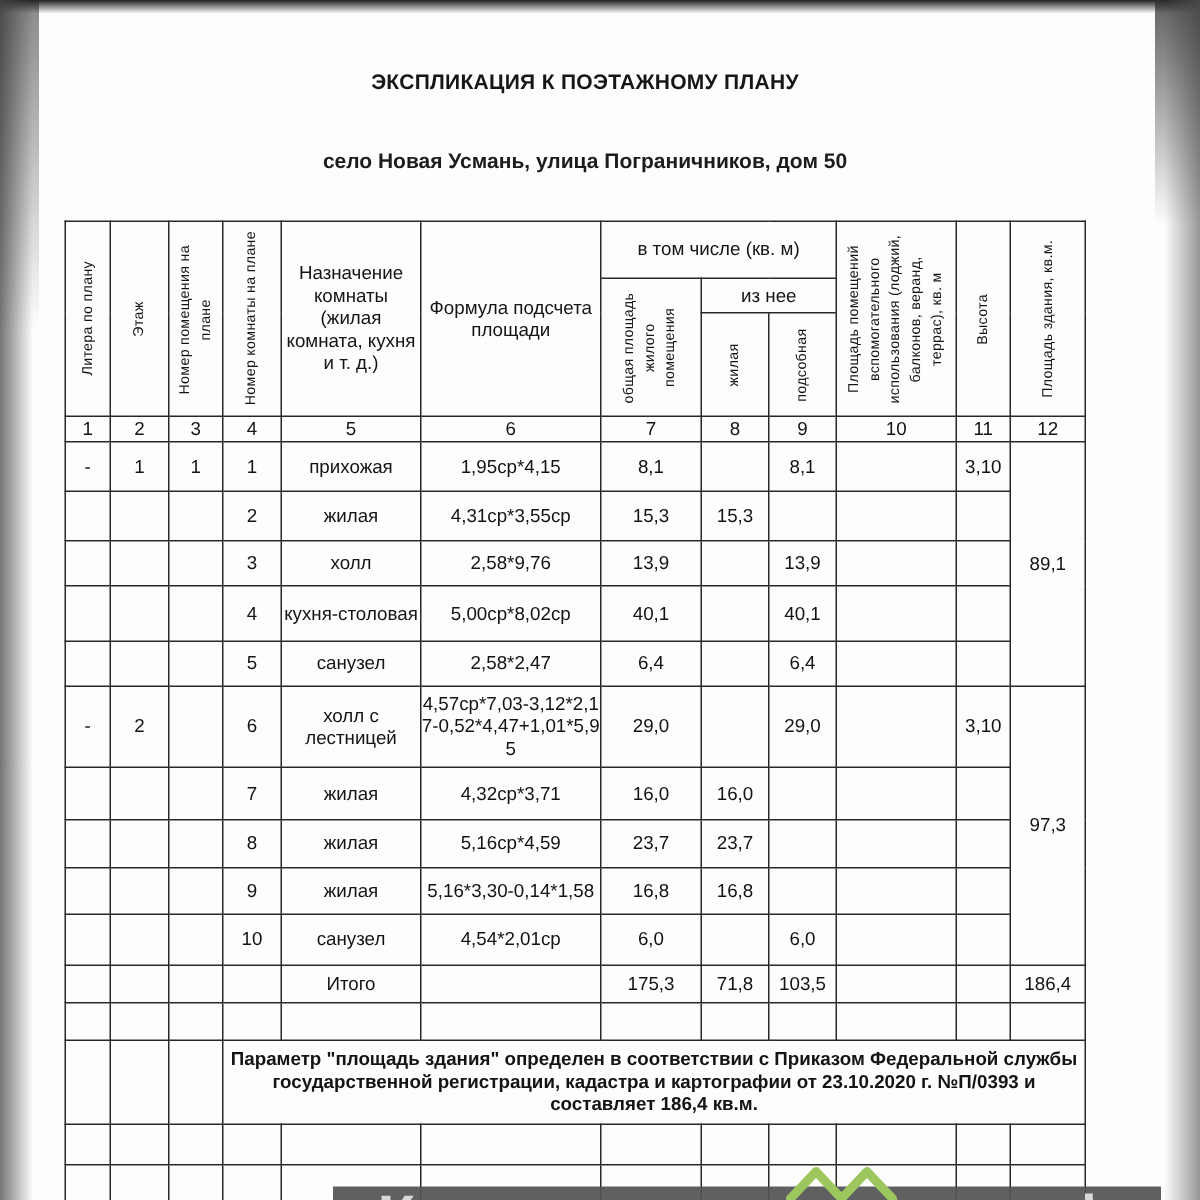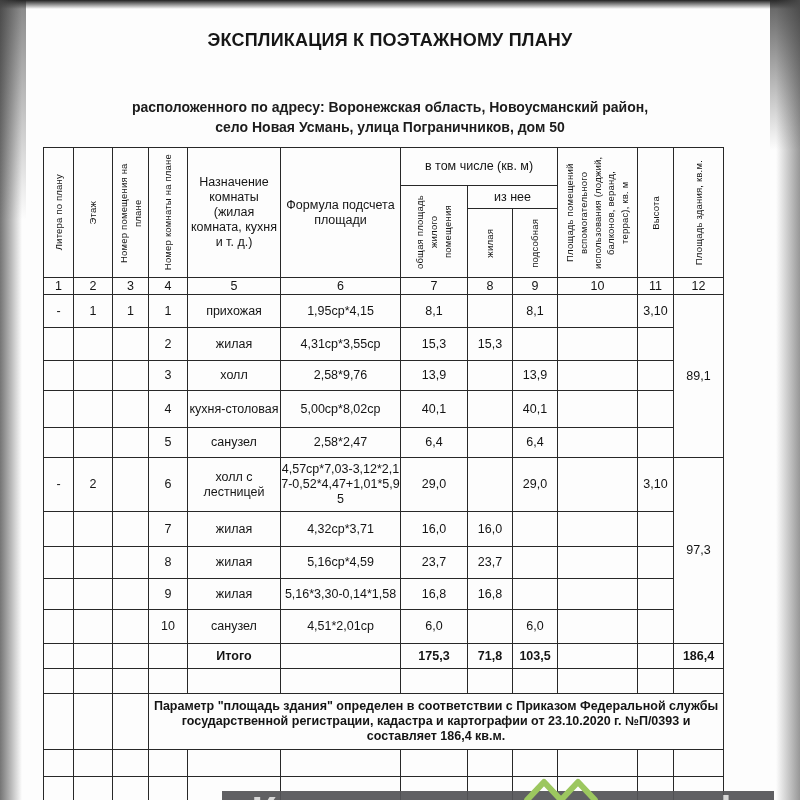--- a/index.html
+++ b/index.html
@@ -10,37 +10,37 @@
             background:linear-gradient(to bottom,rgba(15,15,15,.92),rgba(15,15,15,0));z-index:8;}
   .edge-left{position:absolute;left:0;top:0;width:22px;height:100%;
              background:linear-gradient(to right,rgba(98,98,98,.88),rgba(255,255,255,0));z-index:8;}
   .edge-left-top{position:absolute;left:0;top:0;width:26px;height:220px;
              background:linear-gradient(to bottom,rgba(40,40,40,.55),rgba(40,40,40,0));z-index:8;}
   .edge-right{position:absolute;right:0;top:0;width:24px;height:100%;
               background:linear-gradient(to right,rgba(160,160,160,0),#979797);z-index:8;}
   .edge-right-top{position:absolute;right:0;top:0;width:30px;height:150px;
               background:linear-gradient(to bottom,rgba(45,45,45,.75),rgba(45,45,45,0));z-index:9;}
   
-  .title{position:absolute;top:27px;left:0;width:780px;text-align:center;
-         font-size:18px;font-weight:bold;line-height:1.55;letter-spacing:.2px;}
+  .title{position:absolute;top:44px;left:0;width:780px;text-align:center;
+         font-size:14px;font-weight:bold;line-height:1.55;letter-spacing:.2px;}
   .address{position:absolute;top:97px;left:0;width:780px;text-align:center;
          font-size:14px;font-weight:600;line-height:1.45;color:#1c1c1c;}
   
   table.expl{position:absolute;left:43px;top:147px;border-collapse:collapse;table-layout:fixed;
              width:680px;}
   table.expl td{border:1.5px solid #282828;padding:0;text-align:center;vertical-align:middle;
              font-size:12.5px;color:#141414;overflow:hidden;line-height:1.2;}
   td.hd{font-size:11px;line-height:1.3;padding:1px 2px;}
   td.num{font-size:10.5px;height:16px;}
   .vt{writing-mode:vertical-rl;transform:rotate(180deg);margin:0 auto;
       font-size:9.5px;line-height:1.45;letter-spacing:.2px;max-height:122px;}
   .vt.short{max-height:86px;}
   td.f{font-size:10.5px;text-align:left;padding:1px 3px;word-break:break-all;line-height:1.3;}
   td.nm{font-size:12.5px;padding:0 2px;}
-  tr.tot td{font-weight:bold;}
+  tr.tot td{font-weight:normal;}
   td.note{font-size:13px;font-weight:bold;text-align:left;vertical-align:top;
           padding:5px 8px 0 8px;line-height:1.5;color:#101010;}
   
   .banner{position:absolute;left:222px;top:743px;width:552px;height:45px;
           background:rgba(84,84,87,.93);z-index:6;display:flex;align-items:center;
           justify-content:center;overflow:visible;margin-top:48px;}
   .banner .wm-text{font-size:41px;font-weight:bold;color:#d7d7d7;letter-spacing:.5px;
           line-height:1;position:relative;top:-2px;}
   .houses{position:relative;top:-9px;margin:0 -5px;}
 </style>
@@ -53,21 +53,20 @@
   <div class="edge-left"></div>
   <div class="edge-left-top"></div>
   <div class="edge-right"></div>
   <div class="edge-right-top"></div>
 
   <div class="title">
     <div>ЭКСПЛИКАЦИЯ К ПОЭТАЖНОМУ ПЛАНУ</div>
   </div>
 
   <div class="address">
-    <div>расположенного по адресу: Воронежская область, Новоусманский район,</div>
     <div>село Новая Усмань, улица Пограничников, дом 50</div>
   </div>
 
   <table class="expl">
     <colgroup>
       <col style="width:30px">
         <col style="width:39px">
         <col style="width:36px">
         <col style="width:39px">
       <col style="width:93px">
@@ -254,21 +253,21 @@
         <td></td>
         <td></td>
         <td></td>
       </tr>
       <tr style="height:34px">
         <td></td>
         <td></td>
         <td></td>
         <td>10</td>
         <td class="nm">санузел</td>
-        <td class="f">4,51*2,01ср</td>
+        <td class="f">4,54*2,01ср</td>
         <td>6,0</td>
         <td></td>
         <td>6,0</td>
         <td></td>
         <td></td>
       </tr>
 
       <tr class="tot" style="height:25px">
         <td></td>
         <td></td>

